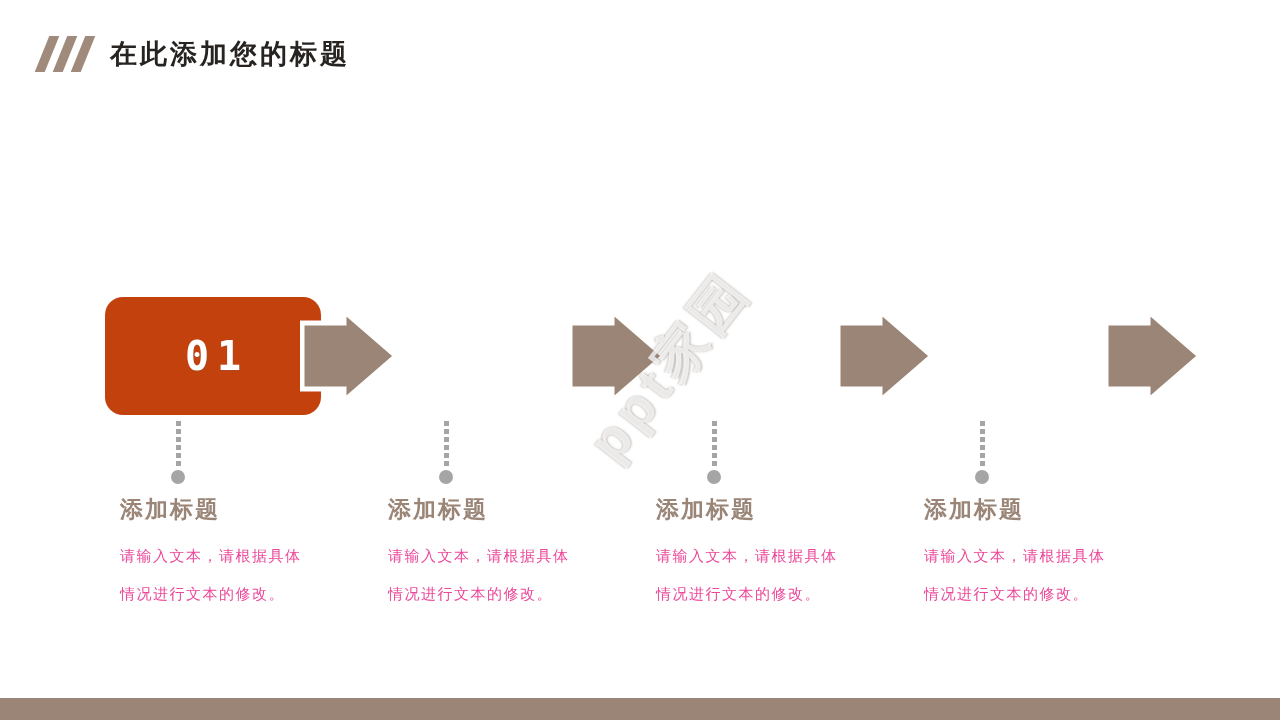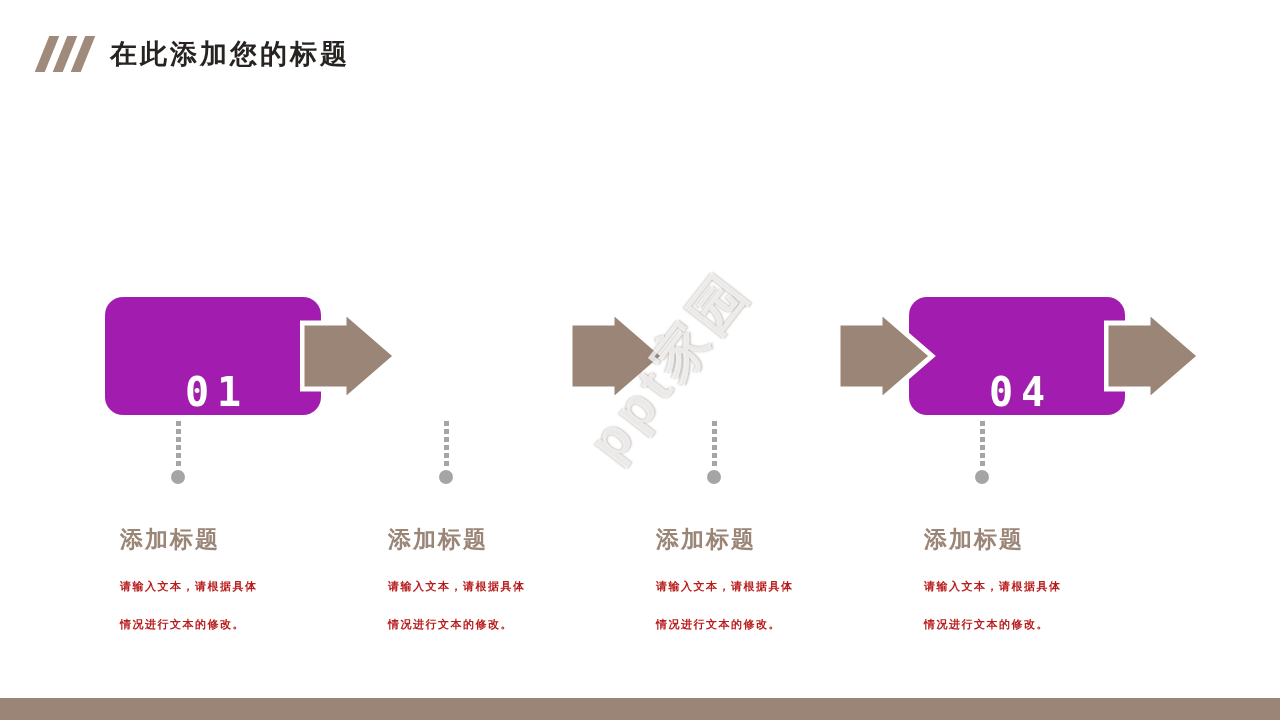--- a/index.html
+++ b/index.html
@@ -21,40 +21,40 @@
     font-size: 54px; font-weight: bold; letter-spacing: 6px;
     color: rgba(255,255,255,0.72);
     text-shadow: 1px 1px 2px rgba(150,140,134,0.5), -1px -1px 2px rgba(150,140,134,0.35);
     z-index: 8; pointer-events: none; white-space: nowrap;
   }
 
   
   .step { position: absolute; top: 0; width: 268px; height: 720px; }
   .step-box {
     position: absolute; left: 0; top: 297px; width: 216px; height: 118px;
-    background: #a21caf; border-radius: 18px; z-index: 1;
-    display: flex; align-items: flex-end; justify-content: center;
+    background: #c2410c; border-radius: 18px; z-index: 1;
+    display: flex; align-items: center; justify-content: center;
   }
   .step-num {
     font-family: "DejaVu Sans Mono", monospace; font-weight: bold;
     font-size: 40px; color: #ffffff; letter-spacing: 8px; margin-right: -8px;
     text-shadow: 1px 1px 0 rgba(120,100,90,0.25);
   }
   .arrow { position: absolute; left: 195px; top: 291px; width: 100px; height: 130px; z-index: 5; }
 
   .connector {
     position: absolute; left: 73px; top: 421px; transform: translateX(-50%);
     display: flex; flex-direction: column; align-items: center; z-index: 2;
   }
   .connector i { display: block; width: 5px; height: 5px; background: #a5a5a5; margin-bottom: 3px; }
   .connector .dot-end { display: block; width: 14px; height: 14px; border-radius: 50%; background: #a5a5a5; margin-top: 1px; }
 
-  .step-text { position: absolute; left: 15px; top: 524px; width: 240px; }
+  .step-text { position: absolute; left: 15px; top: 494px; width: 240px; }
   .step-heading { font-size: 23px; font-weight: bold; color: #9a8577; letter-spacing: 2px; }
-  .step-body { margin-top: 12px; font-size: 11px; font-weight: bold; color: #b91c1c; letter-spacing: 1.5px; line-height: 38px; }
+  .step-body { margin-top: 12px; font-size: 15px; font-weight: normal; color: #ec4899; letter-spacing: 1.5px; line-height: 38px; }
 
   
   .footer-bar { position: absolute; left: 0; bottom: 0; width: 1280px; height: 22px; background: #9a8577; }
 </style>
 </head>
 <body>
 
 <div class="canvas">
 
   <div class="title-row">
@@ -122,23 +122,20 @@
         <i></i>
         <span class="dot-end"></span>
     </div>
     <div class="step-text">
       <h3 class="step-heading">添加标题</h3>
       <p class="step-body"><span>请输入文本，请根据具体</span><br><span>情况进行文本的修改。</span></p>
     </div>
   </div>
 
   <div class="step" style="left:909px">
-    <div class="step-box">
-      <span class="step-num">04</span>
-    </div>
     <svg class="arrow" viewBox="0 0 100 130">
       <polygon points="2,32 44,32 44,20 96,65 44,110 44,98 2,98" fill="#9a8577" stroke="#ffffff" stroke-width="5" stroke-linejoin="miter"></polygon>
     </svg>
     <div class="connector">
       <i></i>
         <i></i>
         <i></i>
         <i></i>
         <i></i>
         <i></i>

